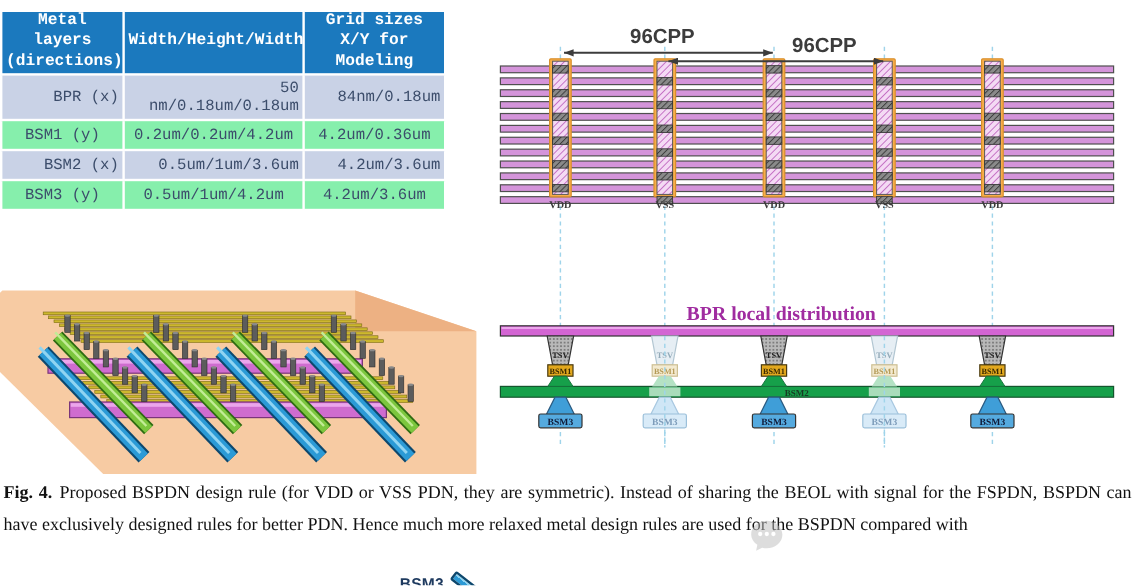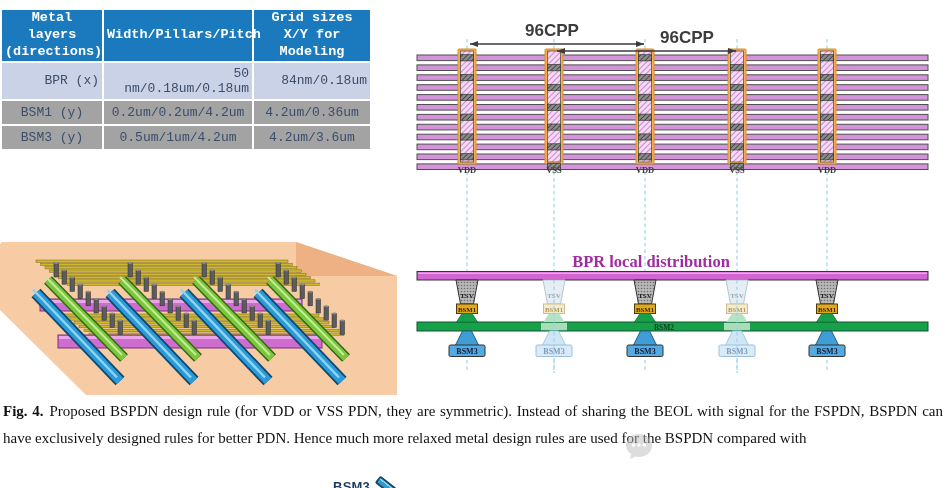--- a/index.html
+++ b/index.html
@@ -7,21 +7,21 @@
         font-family:"Liberation Sans",sans-serif;}
 
   
   .rules-table{position:absolute;left:0;top:8px;width:370px;border-collapse:collapse;
                table-layout:fixed;font-family:Liberation Mono, monospace;}
   .rules-table th,.rules-table td{border:2px solid #fff;text-align:center;vertical-align:middle;padding:0 3px;}
   .rules-table th{background:#1b79be;color:#fff;font-size:13.5px;font-weight:bold;height:48px;line-height:1.25;}
   .rules-table td{color:#3c4d6b;font-size:13px;}
   .rules-table col.c1{width:102px}.rules-table col.c2{width:150px}.rules-table col.c3{width:118px}
   .row-dark td{background:#c9d2e6;text-align:right;}
-  .row-light td{background:#a3a3a3;}
+  .row-light td{background:#86efac;}
   .h-bpr td{height:36px}.h-mid td{height:23px}.h-pil td{height:40px}
 
   
   .iso-wrap{position:absolute;left:0;top:230px;width:400px;height:167px;}
   .iso-wrap svg{position:absolute;left:0;top:0;}
 
   
   .legend{position:absolute;left:316px;top:246px;width:86px;display:flex;flex-direction:column;}
   .lg-row{height:20px;display:flex;align-items:center;justify-content:flex-end;gap:5px;}
   .lg-label{font-weight:bold;font-size:13px;color:#1e3a5f;letter-spacing:.2px;}
@@ -54,34 +54,39 @@
 
   <table class="rules-table">
     <colgroup>
         <col class="c1">
         <col class="c2">
         <col class="c3">
       </colgroup>
     <thead>
       <tr id="hdr-row">
           <th>Metal layers (directions)</th>
-          <th>Width/Pillars/Pitch</th>
+          <th>Width/Height/Width</th>
           <th>Grid sizes X/Y for Modeling</th>
         </tr>
     </thead>
     <tbody id="tbl-body">
         <tr class="row-dark h-bpr">
           <td>BPR (x)</td>
           <td>50 nm/0.18um/0.18um</td>
           <td>84nm/0.18um</td>
         </tr>
         <tr class="row-light h-mid">
           <td>BSM1 (y)</td>
           <td>0.2um/0.2um/4.2um</td>
           <td>4.2um/0.36um</td>
+        </tr>
+        <tr class="row-dark h-mid">
+          <td>BSM2 (x)</td>
+          <td>0.5um/1um/3.6um</td>
+          <td>4.2um/3.6um</td>
         </tr>
         <tr class="row-light h-mid">
           <td>BSM3 (y)</td>
           <td>0.5um/1um/4.2um</td>
           <td>4.2um/3.6um</td>
         </tr>
       </tbody>
   </table>
 
   <div class="iso-wrap">

